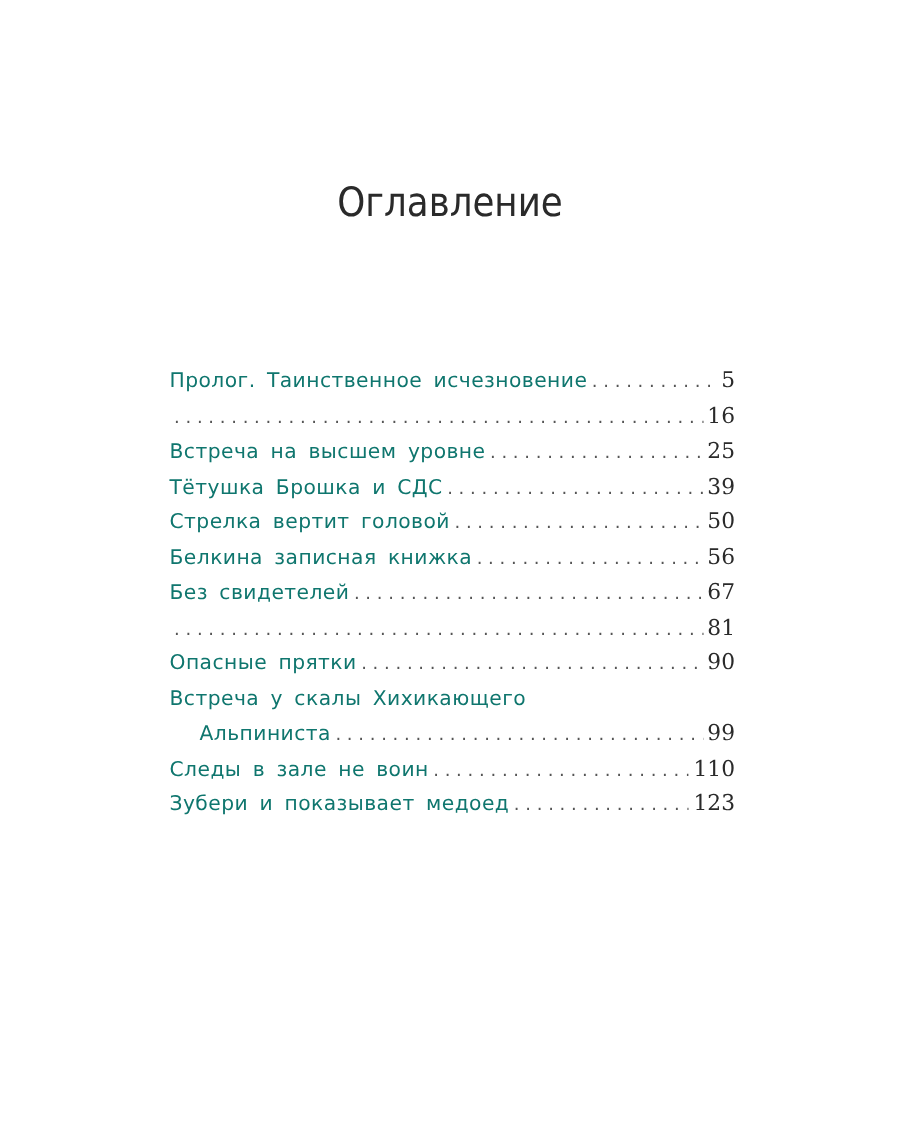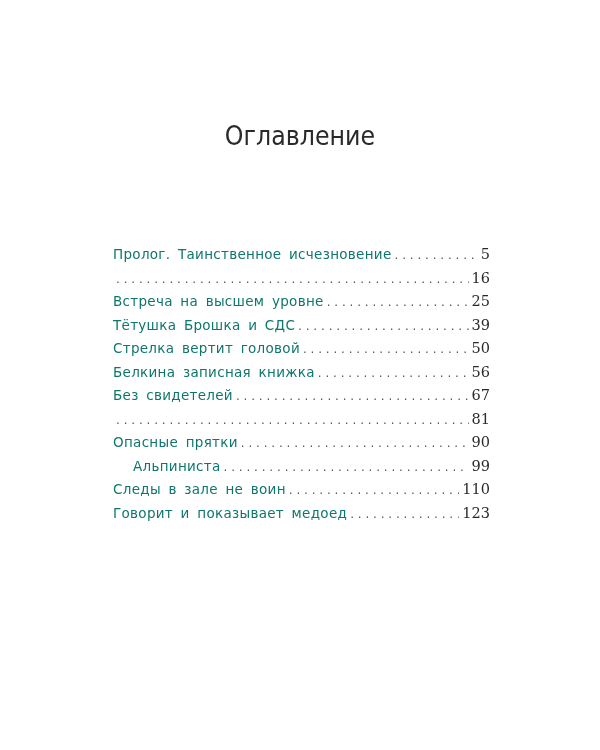--- a/index.html
+++ b/index.html
@@ -75,28 +75,31 @@
   </div>
   <div class="row">
     <span class="dots"></span>
     <span class="page">81</span>
   </div>
   <div class="row">
     <span class="label">Опасные прятки</span>
     <span class="dots"></span>
     <span class="page">90</span>
   </div>
+  <div class="row">
+    <span class="label">Встреча у скалы Хихикающего</span>
+  </div>
   <div class="row cont">
     <span class="label">Альпиниста</span>
     <span class="dots"></span>
     <span class="page">99</span>
   </div>
   <div class="row">
     <span class="label">Следы в зале не воин</span>
     <span class="dots"></span>
     <span class="page">110</span>
   </div>
   <div class="row">
-    <span class="label">Говорит и показывает медоед</span>
+    <span class="label">Зубери и показывает медоед</span>
     <span class="dots"></span>
     <span class="page">123</span>
   </div>
 </div>
 
 </body></html>

